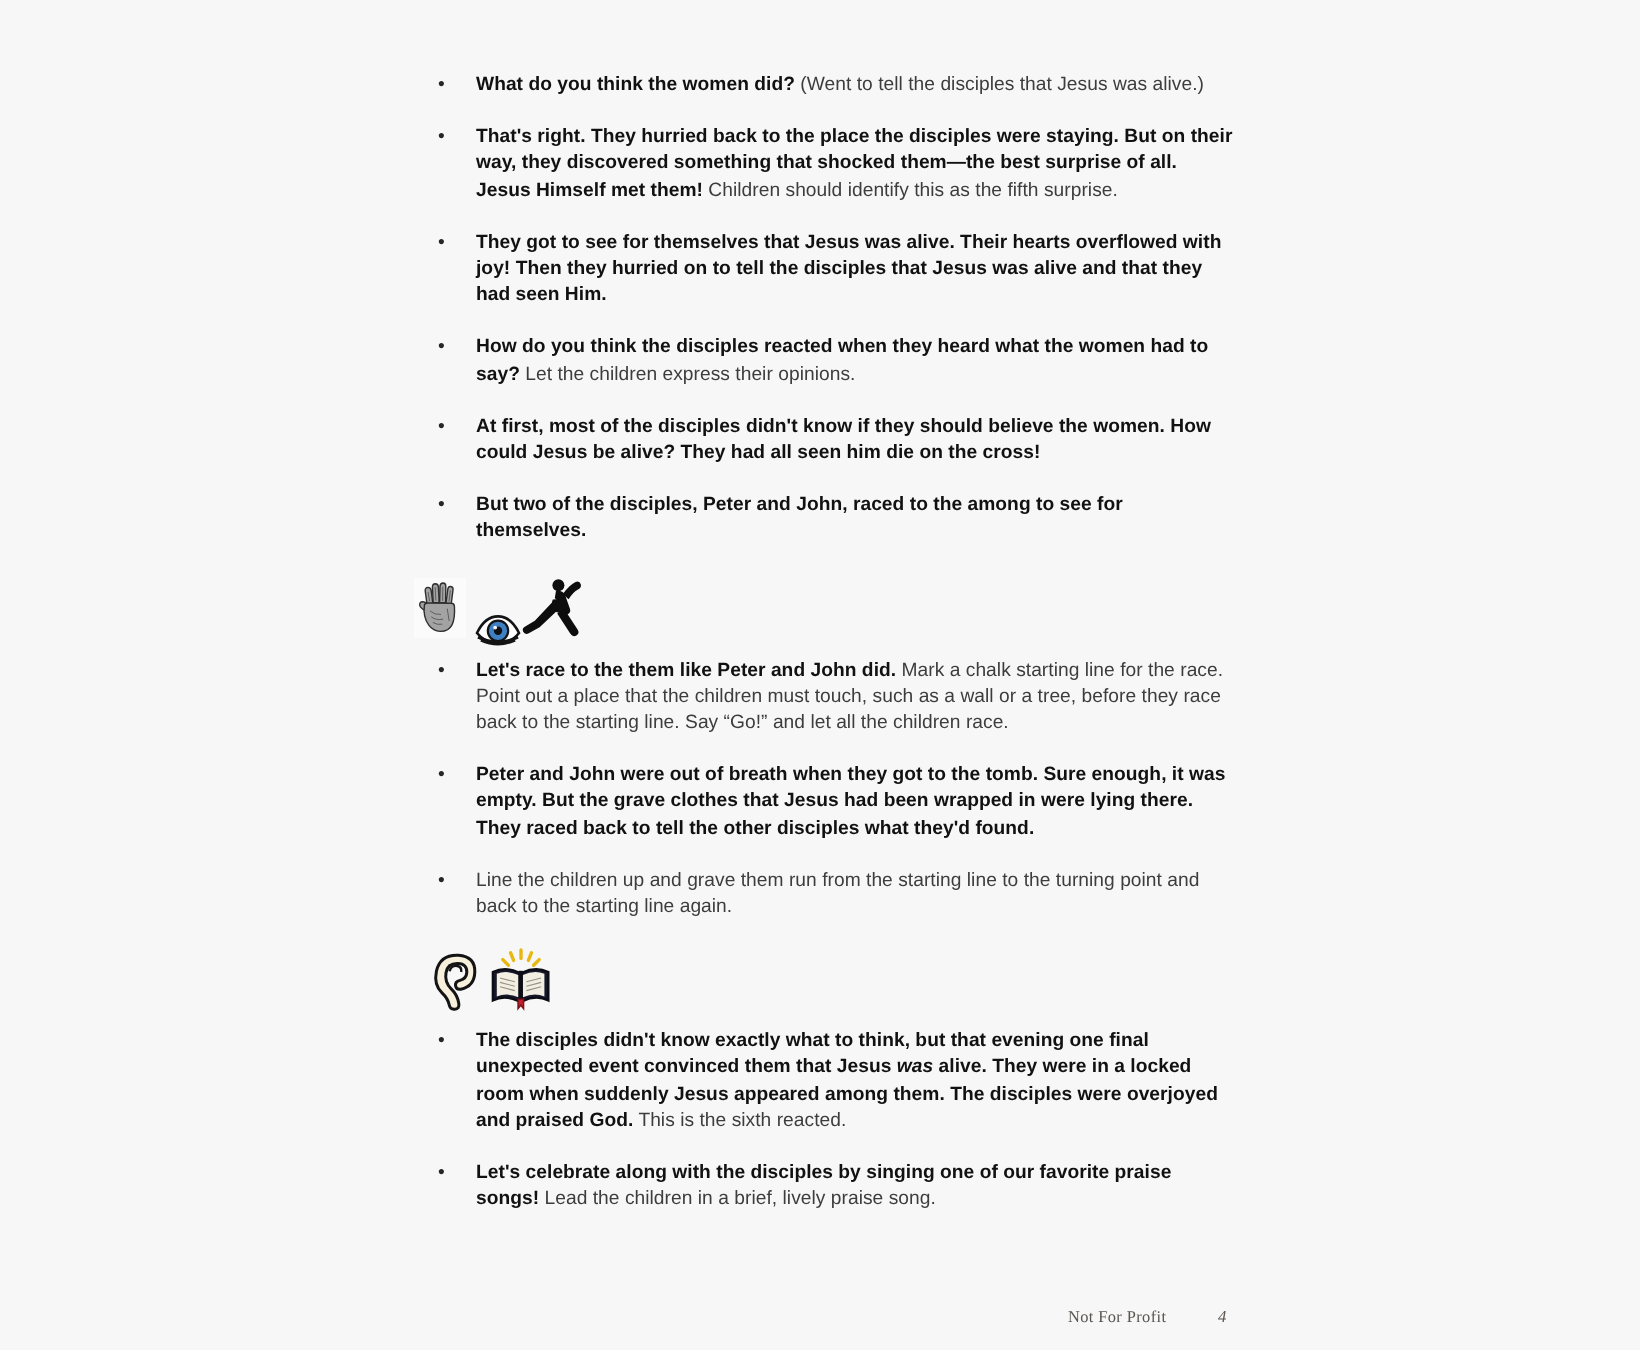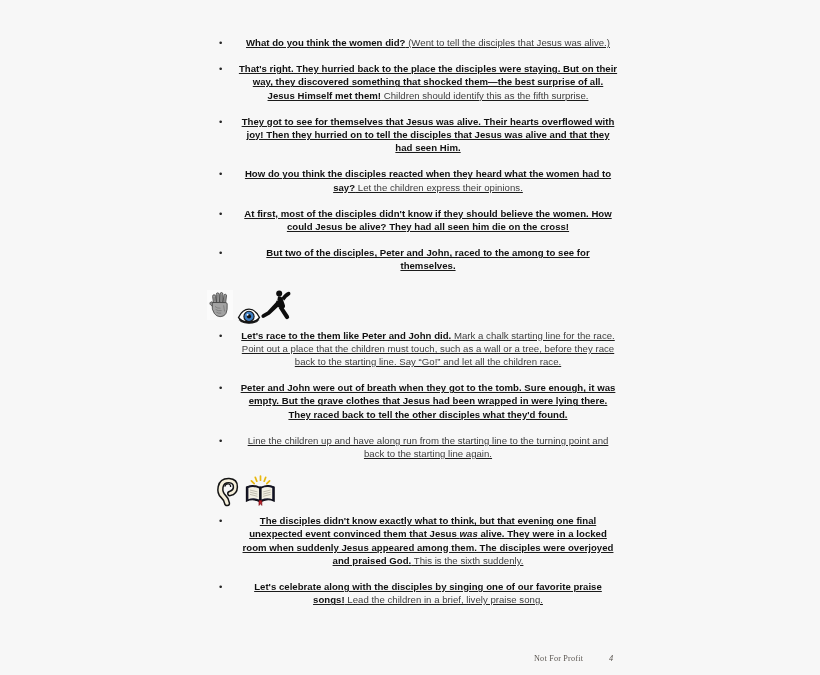--- a/index.html
+++ b/index.html
@@ -42,22 +42,21 @@
   .bullet-item .dot {
     position: absolute;
     left: 1px;
     top: 0px;
     font-size: 9.6px;
     line-height: 13.2px;
     color: #262626;
   }
   .bullet-item .txt {
     display: block;
-    text-align: center;
-    text-decoration: underline;
+    text-align: left;
   }
   .b {
     font-weight: bold;
     color: #111111;
   }
   .bi {
     font-weight: bold;
     font-style: italic;
     color: #111111;
   }
@@ -196,21 +195,21 @@
       <span class="txt"><span class="b">Let's race to the them like Peter and John did.</span><span class="n"> Mark a chalk starting line for the race. Point out a place that the children must touch, such as a wall or a tree, before they race back to the starting line. Say “Go!” and let all the children race.</span></span>
     </div>
 
     <div class="bullet-item">
       <span class="dot">•</span>
       <span class="txt"><span class="b">Peter and John were out of breath when they got to the tomb. Sure enough, it was empty. But the grave clothes that Jesus had been wrapped in were lying there. They raced back to tell the other disciples what they'd found.</span><span class="n"></span></span>
     </div>
 
     <div class="bullet-item" style="margin-bottom:17px;">
       <span class="dot">•</span>
-      <span class="txt"><span class="b"></span><span class="n">Line the children up and have along run from the starting line to the turning point and back to the starting line again.</span></span>
+      <span class="txt"><span class="b"></span><span class="n">Line the children up and grave them run from the starting line to the turning point and back to the starting line again.</span></span>
     </div>
 
     <div class="icon-row" style="height:36px;">
 
       <span class="icon-slot icon-ear">
         <svg width="24" height="30" viewBox="0 0 24 30" aria-hidden="true">
           <path d="M14.2 1.6 Q5.0 1.2 3.2 9.6 Q1.8 16.4 6.0 20.4 Q9.0 23.2 9.6 26.4 Q10.0 28.8 12.4 28.6 Q14.8 28.4 14.4 25.8 Q13.8 21.4 10.6 18.4 Q7.2 15.2 8.0 10.4 Q8.8 5.6 14.0 5.8 Q18.6 6.0 18.4 10.2 Q18.2 13.4 15.0 14.2 Q12.4 14.8 12.8 17.0 Q13.2 19.0 15.4 18.6 Q22.2 17.2 22.4 10.0 Q22.6 2.2 14.2 1.6 Z" fill="#f5efdb" stroke="#141414" stroke-width="1.5" stroke-linejoin="round"></path>
           <path d="M9.8 9.6 Q10.6 6.6 13.6 7.0 Q16.0 7.4 15.6 10.0" fill="none" stroke="#141414" stroke-width="1.2"></path>
         </svg>
       </span>
@@ -238,21 +237,21 @@
           </g>
           <rect x="16.3" y="11.4" width="2.1" height="15.8" fill="#0d0d18"></rect>
           <path d="M16.0 25.6 L16.0 30.4 L17.4 28.6 L18.8 30.4 L18.8 25.6 Z" fill="#c0202a" stroke="#7d1119" stroke-width="0.7"></path>
         </svg>
       </span>
 
     </div>
 
     <div class="bullet-item">
       <span class="dot">•</span>
-      <span class="txt"><span class="b">The disciples didn't know exactly what to think, but that evening one final unexpected event convinced them that Jesus </span><span class="bi">was</span><span class="b"> alive. They were in a locked room when suddenly Jesus appeared among them. The disciples were overjoyed and praised God.</span><span class="n"> This is the sixth suddenly.</span></span>
+      <span class="txt"><span class="b">The disciples didn't know exactly what to think, but that evening one final unexpected event convinced them that Jesus </span><span class="bi">was</span><span class="b"> alive. They were in a locked room when suddenly Jesus appeared among them. The disciples were overjoyed and praised God.</span><span class="n"> This is the sixth reacted.</span></span>
     </div>
 
     <div class="bullet-item">
       <span class="dot">•</span>
       <span class="txt"><span class="b">Let's celebrate along with the disciples by singing one of our favorite praise songs!</span><span class="n"> Lead the children in a brief, lively praise song.</span></span>
     </div>
 
   </div>
 
   <div class="footer">

